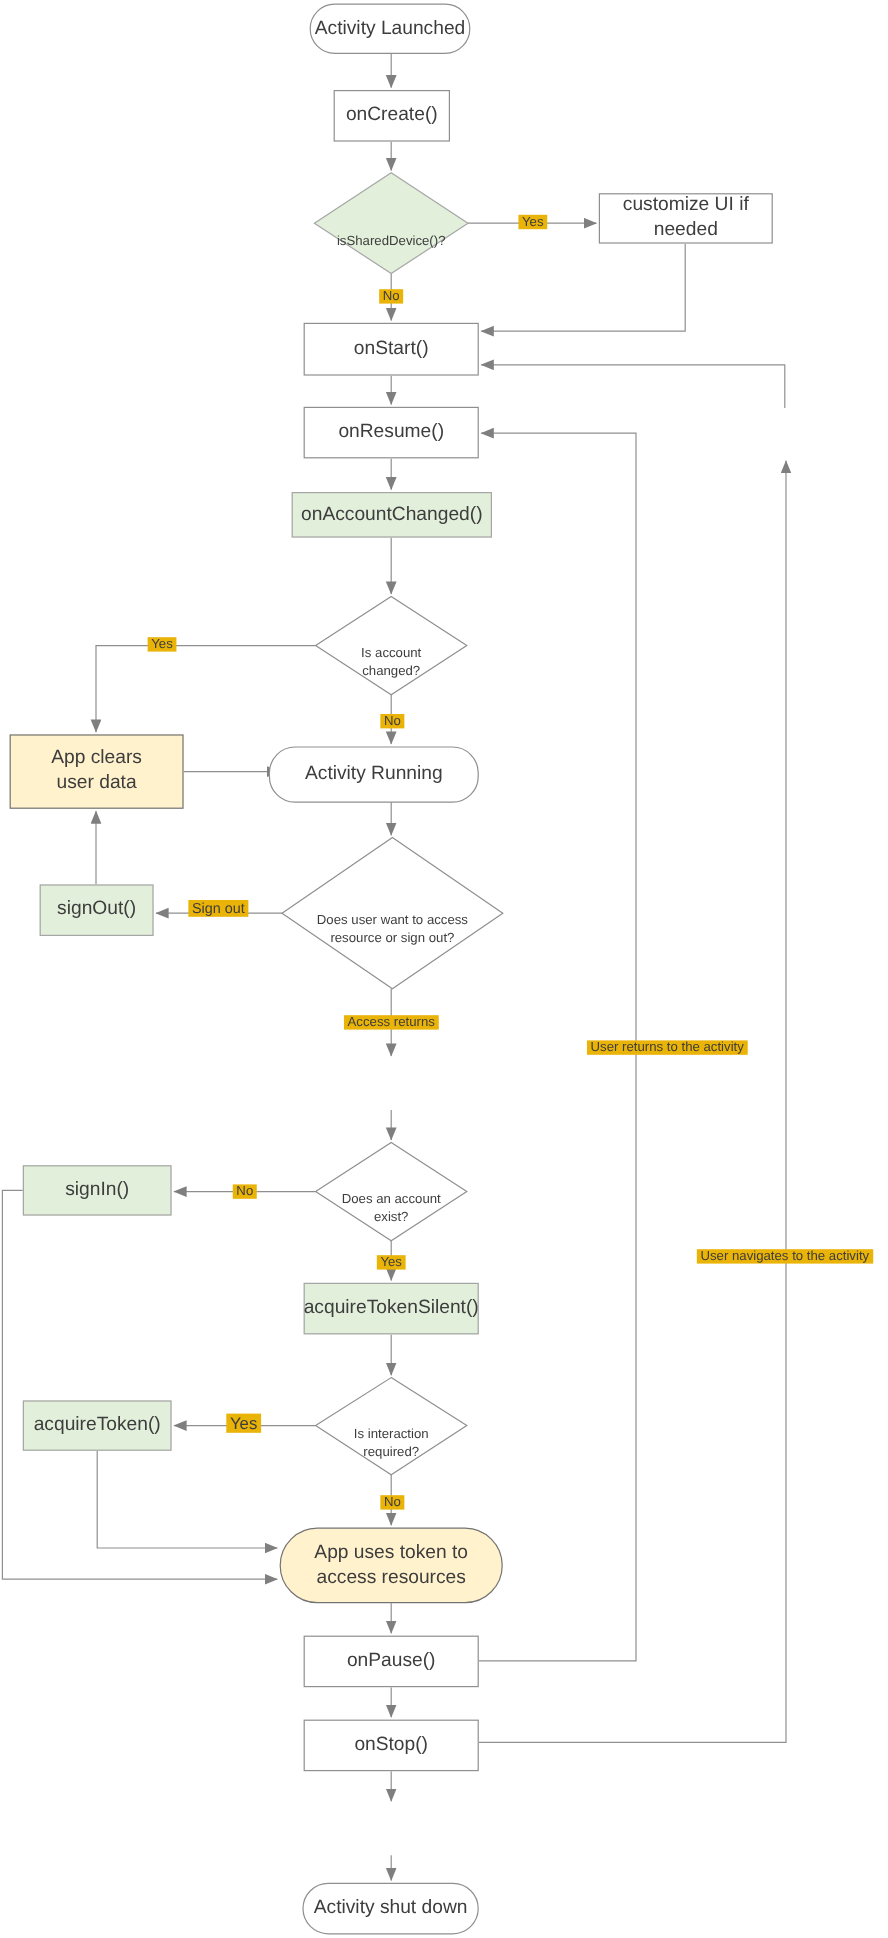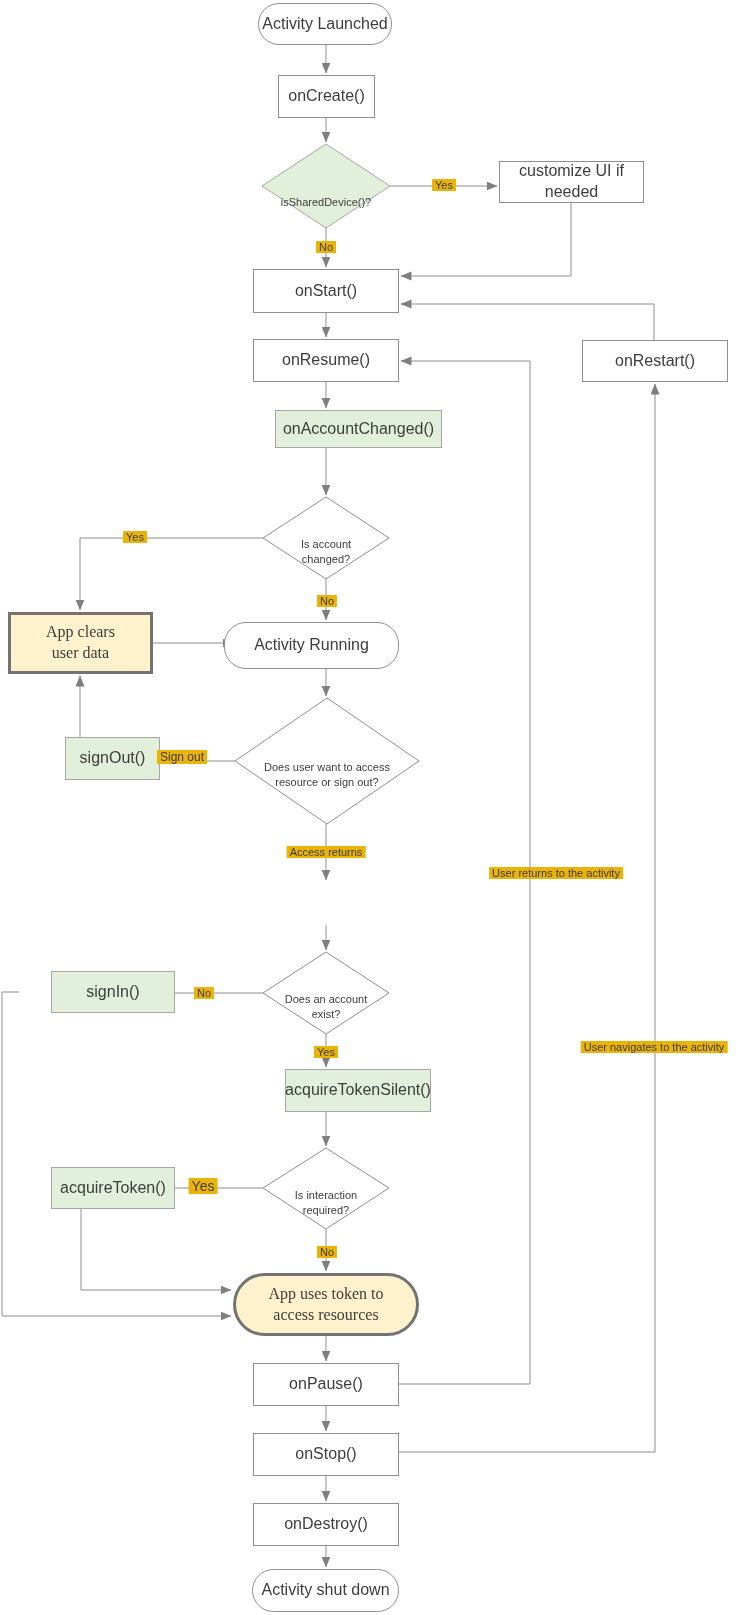--- a/index.html
+++ b/index.html
@@ -9,22 +9,22 @@
   }
   #edges{position:absolute;left:0;top:0;}
   .node{
     position:absolute;box-sizing:border-box;
     display:flex;align-items:center;justify-content:center;
     text-align:center;white-space:pre-line;
     font-size:16px;line-height:1.3;color:#3d3d3d;
     z-index:2;
   }
   .rect-white{background:#ffffff;border:1px solid #8f8f8f;}
-  .rect-green{background:#e2efda;border:1px solid #a6a6a6;margin-left:32px;}
-  .rect-yellow{background:#fff2cc;border:3px solid #737373;font-family:Liberation Serif, serif;}
+  .rect-green{background:#e2efda;border:1px solid #a6a6a6;}
+  .rect-yellow{background:#fff2cc;border:1px solid #737373;}
   .stadium{border-radius:22px;}
   .stadium-lg{border-radius:32px;}
   .dlabel{
     position:absolute;transform:translate(-50%,-50%);
     text-align:center;white-space:pre-line;font-size:11px;line-height:1.35;
     z-index:3;pointer-events:none;margin-top:16px;
   }
   .edge-label{
     position:absolute;transform:translate(-50%,-50%);
     background:#eab308;padding:0 3px;font-size:11px;white-space:nowrap;
@@ -88,21 +88,20 @@
   <div class="node rect-white stadium" style="left:258px;top:3px;width:134px;height:42px">Activity Launched</div>
 
   <div class="node rect-white" style="left:278px;top:75px;width:97px;height:43px">onCreate()</div>
 
   <div class="node rect-white" style="left:499px;top:161px;width:145px;height:42px">customize UI if needed</div>
 
   <div class="node rect-white" style="left:253px;top:269px;width:146px;height:44px">onStart()</div>
 
   <div class="node rect-white" style="left:253px;top:339px;width:146px;height:43px">onResume()</div>
 
-  <div class="node rect-white" style="left:582px;top:340px;width:146px;height:42px">onRestart()</div>
 
   <div class="node rect-green" style="left:243px;top:410px;width:167px;height:38px">onAccountChanged()</div>
 
   <div class="node rect-yellow" style="left:8px;top:612px;width:145px;height:62px">App clears
 user data</div>
 
   <div class="node rect-white stadium" style="left:224px;top:622px;width:175px;height:47px">Activity Running</div>
 
   <div class="node rect-green" style="left:33px;top:737px;width:95px;height:43px">signOut()</div>
 
@@ -113,21 +112,20 @@
 
   <div class="node rect-green" style="left:19px;top:1167px;width:124px;height:42px">acquireToken()</div>
 
   <div class="node rect-yellow stadium-lg" style="left:233px;top:1273px;width:186px;height:63px">App uses token to
 access resources</div>
 
   <div class="node rect-white" style="left:253px;top:1363px;width:146px;height:43px">onPause()</div>
 
   <div class="node rect-white" style="left:253px;top:1433px;width:146px;height:43px">onStop()</div>
 
-  <div class="node rect-white" style="left:253px;top:1503px;width:146px;height:43px">onDestroy()</div>
 
   <div class="node rect-white stadium" style="left:252px;top:1569px;width:147px;height:43px">Activity shut down</div>
 
   <div class="dlabel" style="left:326px;top:186px">isSharedDevice()?</div>
   <div class="dlabel" style="left:326px;top:536px">Is account
 changed?</div>
   <div class="dlabel" style="left:327px;top:759px">Does user want to access
 resource or sign out?</div>
   <div class="dlabel" style="left:326px;top:991px">Does an account
 exist?</div>

